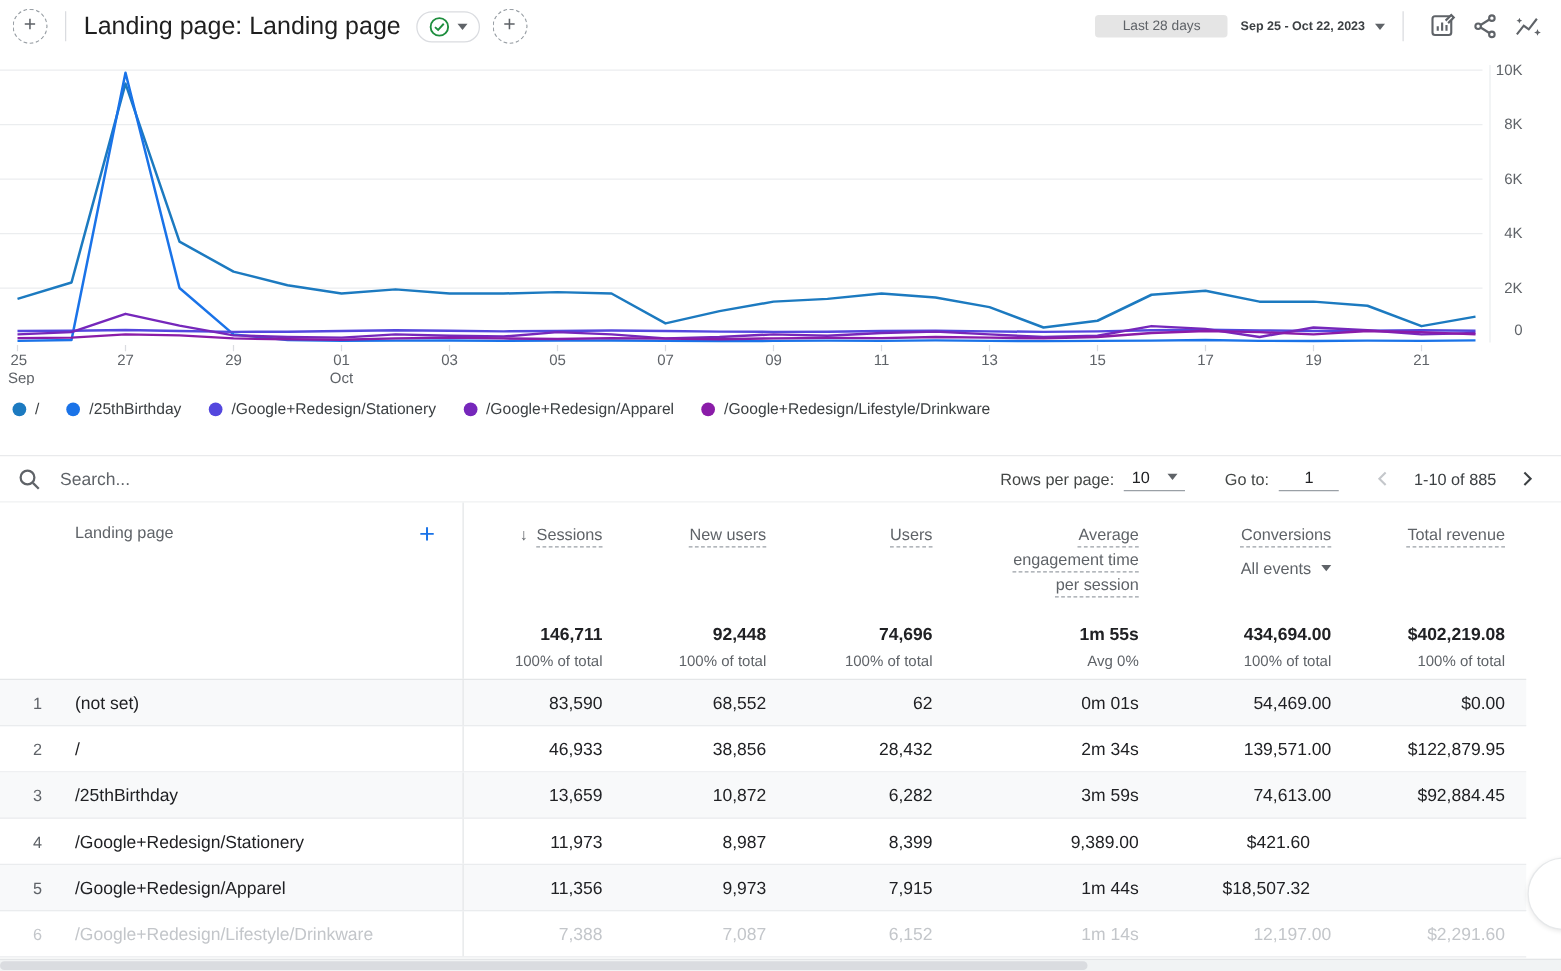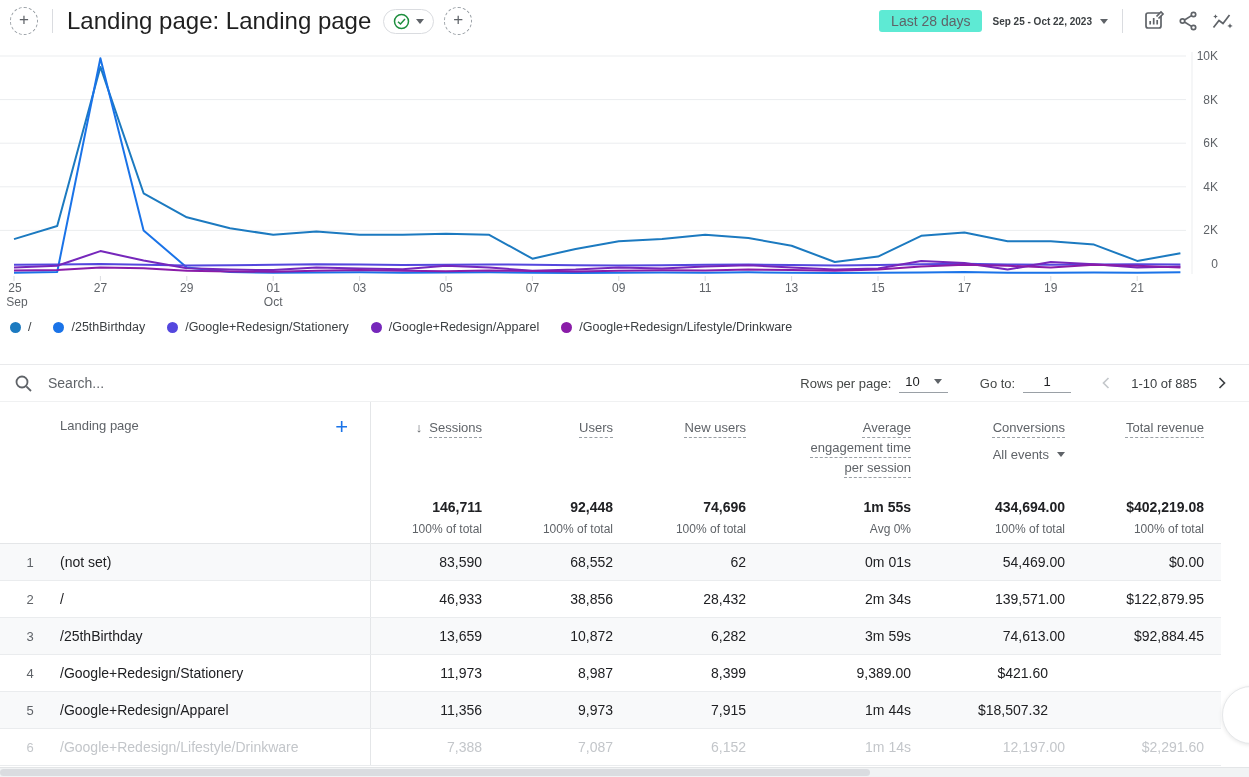--- a/index.html
+++ b/index.html
@@ -4,27 +4,27 @@
 <style>
   html,body{margin:0;padding:0;background:#fff;}
   .app{position:relative;width:1249px;height:777px;background:#fff;overflow:hidden;
        font-family:"Liberation Sans",sans-serif;color:#202124;}
 
   
   .hdr{height:42px;display:flex;align-items:center;padding:0 10px;}
   .dashed-plus{width:26px;height:26px;border:1px dashed #9aa0a6;border-radius:50%;
        color:#5f6368;font-size:17px;line-height:24px;text-align:center;background:#fff;cursor:pointer;flex:0 0 auto;}
   .vdiv{width:1px;height:24px;background:#dadce0;margin:0 14px;flex:0 0 auto;}
-  .title{font-size:24px;color:#1f1f1f;white-space:nowrap;}
+  .title{font-size:20px;color:#1f1f1f;white-space:nowrap;}
   .pill{display:flex;align-items:center;gap:6px;border:1px solid #dadce0;border-radius:15px;
        padding:3px 9px;margin:0 10px 0 12px;background:#fff;cursor:pointer;}
   .caret{width:0;height:0;border-left:4.5px solid transparent;border-right:4.5px solid transparent;
        border-top:5px solid #5f6368;display:inline-block;}
   .hdr-right{margin-left:auto;display:flex;align-items:center;}
-  .last-badge{font-size:14px;color:#5f6368;background:#5eead4;border-radius:3px;padding:3px 12px;margin-right:10px;}
+  .last-badge{font-size:11px;color:#5f6368;background:#e5e5e5;border-radius:3px;padding:3px 22px;margin-right:10px;}
   .date-range{font-size:10px;font-weight:bold;color:#3c4043;margin-right:8px;cursor:pointer;white-space:nowrap;}
   .icon-btn{width:34px;height:34px;display:flex;align-items:center;justify-content:center;cursor:pointer;}
   .icon-btn svg{stroke:#5f6368;fill:none;stroke-width:1.7;}
 
   
   .chart-wrap{position:relative;height:266px;}
   .chart-wrap svg{position:absolute;left:0;top:0;}
   .grid-line{stroke:#ebedef;stroke-width:1;}
   .tickmark{stroke:#dadce0;stroke-width:1;}
   .ylab,.xlab{font-family:"Liberation Sans",sans-serif;font-size:12px;fill:#5f6368;}
@@ -245,22 +245,22 @@
   </div>
 
   <div class="table">
     <div class="grid thead">
       <div class="c"></div>
       <div class="c dim-head">
         <span class="lbl">Landing page</span>
         <span class="add-col">+</span>
       </div>
     <div class="c num"><span class="sort-arrow">↓</span><span class="mh-lbl ">Sessions</span></div>
+        <div class="c num"><span class="mh-lbl ">New users</span></div>
         <div class="c num"><span class="mh-lbl ">Users</span></div>
-        <div class="c num"><span class="mh-lbl ">New users</span></div>
         <div class="c num"><span class="mh-lbl mh-wrap">Average engagement time per session</span></div>
         <div class="c num"><span class="mh-lbl ">Conversions</span><br><span class="mh-sub">All events<span class="caret"></span></span></div>
         <div class="c num pad-r"><span class="mh-lbl ">Total revenue</span></div>
       </div>
     <div class="grid totals">
       <div class="c"></div>
       <div class="c"></div>
     <div class="c num">
           <div class="tot-num">146,711</div>
           <div class="tot-sub">100% of total</div>

